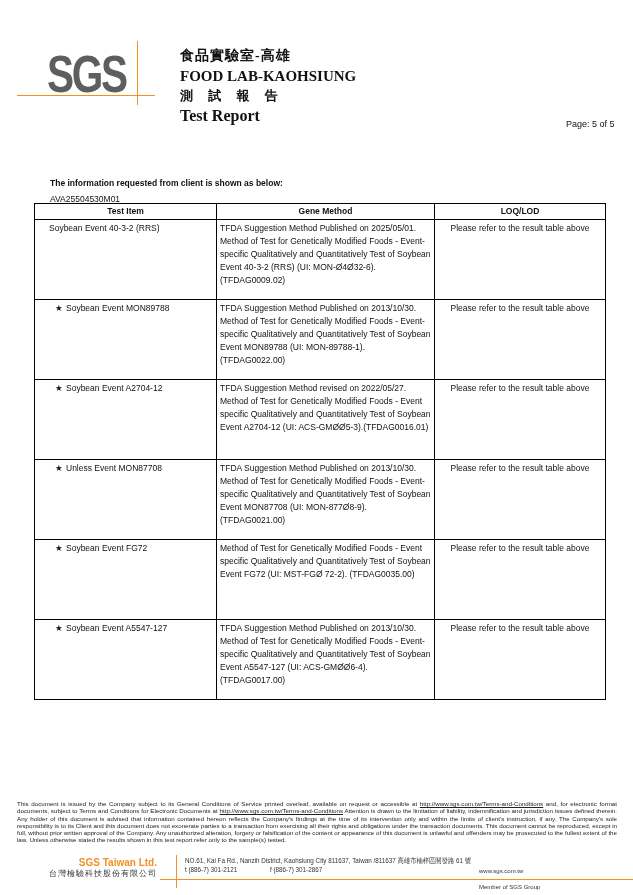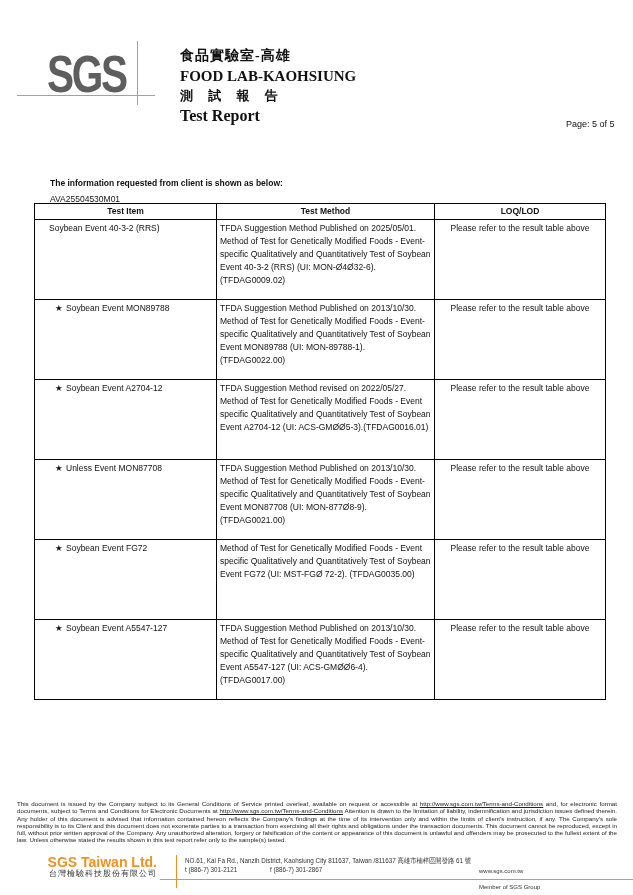--- a/index.html
+++ b/index.html
@@ -31,21 +31,21 @@
     table.rt tr.short td { height: 10px; padding: 1px 3px; }
     table.rt tr.tall td { height: 75px; }
     table.rt td.c1 { padding-left: 14px; }
     table.rt td.c1.star { padding-left: 20px; }
     .star-icon { display: inline-block; width: 11px; }
 
     
     .disclaimer { left: 17px; top: 800px; width: 600px; font-size: 6.2px; line-height: 7.3px; text-align: justify; color: #222; }
     .disclaimer a { color: #222; text-decoration: underline; }
     .f-company { left: 40px; top: 857px; width: 117px; text-align: right; }
-    .f-company-en { font-size: 14px; font-weight: bold; color: #f29120; line-height: 11px; }
+    .f-company-en { font-size: 10px; font-weight: bold; color: #f29120; line-height: 11px; }
     .f-company-cn { font-size: 8px; color: #333; line-height: 12px; letter-spacing: 1px; }
     .f-vline { left: 176px; top: 855px; width: 1px; height: 33px; background: #f29120; }
     .f-hline { left: 160px; top: 879px; width: 473px; height: 1px; background: #f29120; }
     .f-address { left: 185px; top: 856px; font-size: 7px; color: #333; line-height: 10px; white-space: nowrap; transform: scaleX(0.9); transform-origin: left top; }
     .f-phone { left: 185px; top: 866px; font-size: 7px; color: #333; white-space: nowrap; transform: scaleX(0.9); transform-origin: left top; }
     .f-fax { left: 270px; top: 866px; font-size: 7px; color: #333; white-space: nowrap; transform: scaleX(0.9); transform-origin: left top; }
     .f-web { left: 479px; top: 868px; font-size: 6px; color: #333; }
     .f-member { left: 479px; top: 884px; font-size: 6px; color: #333; }
   </style>
 </head>
@@ -69,21 +69,21 @@
 
 <table class="rt">
   <colgroup>
     <col style="width:182px">
     <col style="width:218px">
     <col style="width:171px">
   </colgroup>
   <thead>
     <tr>
       <th>Test Item</th>
-      <th>Test Method</th>
+      <th>Gene Method</th>
       <th>LOQ/LOD</th>
     </tr>
   </thead>
   <tbody>
     <tr class="tall">
       <td class="c1"><span>Soybean Event 40-3-2 (RRS)</span></td>
       <td>TFDA Suggestion Method Published on 2025/05/01. Method of Test for Genetically Modified Foods - Event-specific Qualitatively and Quantitatively Test of Soybean Event 40-3-2 (RRS) (UI: MON-Ø4Ø32-6). (TFDAG0009.02)</td>
       <td class="c3">Please refer to the result table above</td>
     </tr>
     <tr class="tall">

